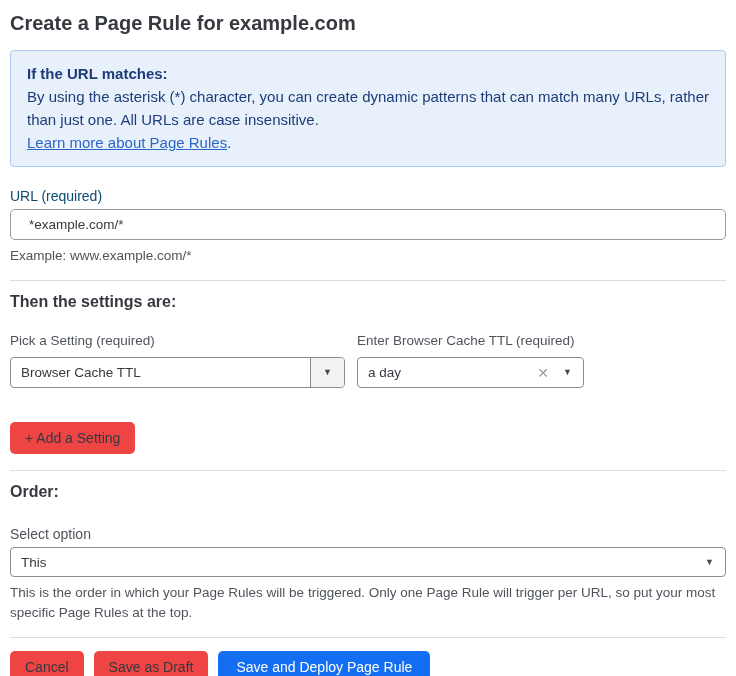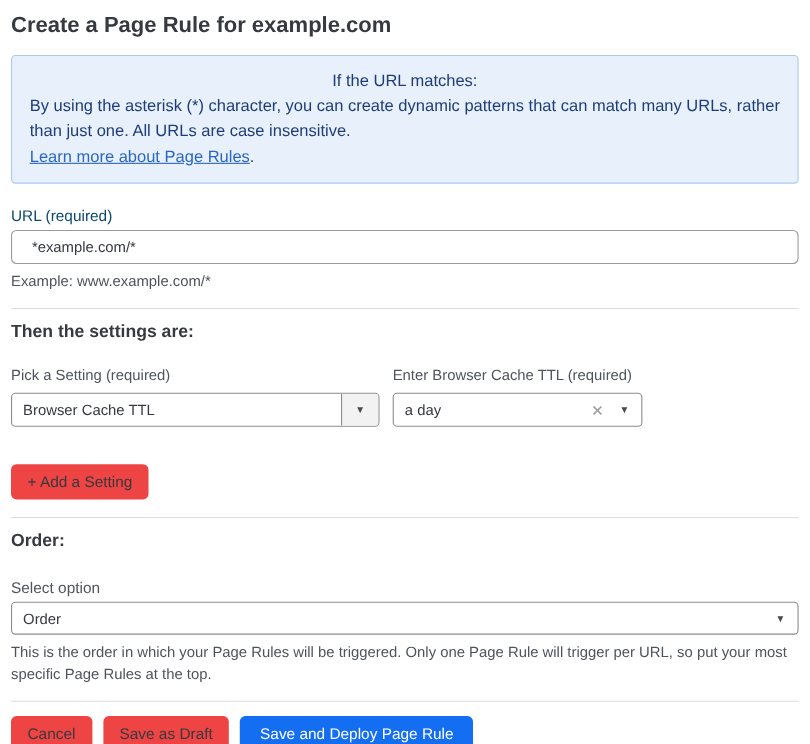--- a/index.html
+++ b/index.html
@@ -22,21 +22,21 @@
   .info-box {
     margin-top: 15px;
     background: #e8f1fb;
     border: 1px solid #aac9ee;
     border-radius: 4px;
     padding: 11px 16px 12px 16px;
     font-size: 15px;
     line-height: 23px;
     color: #1d3c78;
   }
-  .info-box .info-heading { font-weight: normal; text-align: center; }
+  .info-box .info-heading { font-weight: bold; }
   .info-box a.info-link {
     color: #2b66c4;
     text-decoration: underline;
     cursor: pointer;
   }
 
   .field-label {
     margin-top: 21px;
     font-size: 14px;
     color: #0c4a6e;
@@ -203,21 +203,21 @@
   </div>
 
   <button class="btn btn-add">+ Add a Setting</button>
 
   <hr class="divider" style="margin-top:16px;">
 
   <div class="section-heading">Order:</div>
 
   <div class="order-label">Select option</div>
   <div class="select-box select-full">
-    <span class="select-value">Order</span>
+    <span class="select-value">This</span>
     <span class="select-icons">
       <span class="caret">▼</span>
     </span>
   </div>
   <div class="helper-text">This is the order in which your Page Rules will be triggered. Only one Page Rule will trigger per URL, so put your most specific Page Rules at the top.</div>
 
   <hr class="divider">
 
   <div class="footer-buttons">
     <button class="btn">Cancel</button>

